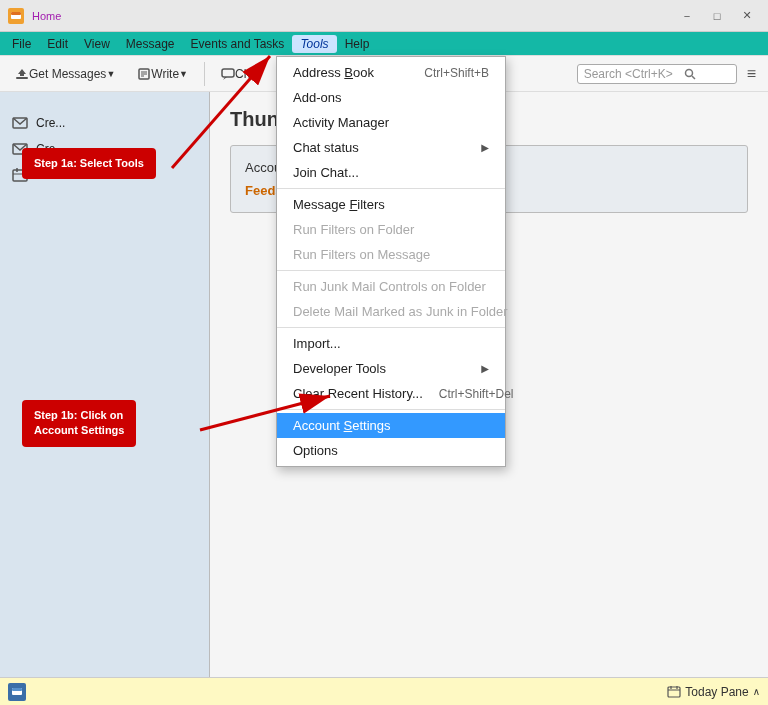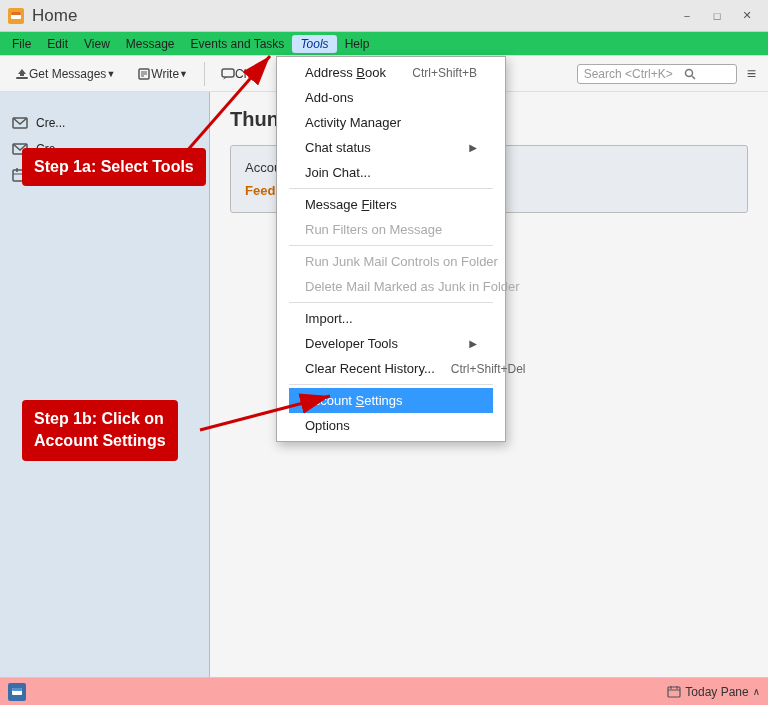--- a/index.html
+++ b/index.html
@@ -31,43 +31,43 @@
     .title-icon {
       width: 16px;
       height: 16px;
       background: #f0a030;
       border-radius: 2px;
       display: flex;
       align-items: center;
       justify-content: center;
     }
     .title-text {
-      font-size: 17px;
-      color: #404040;
+      font-size: 11px;
+      color: #a21caf;
     }
     .title-controls {
       display: flex;
       gap: 4px;
     }
     .title-btn {
       width: 26px;
       height: 20px;
       background: transparent;
       border: none;
       cursor: pointer;
       display: flex;
       align-items: center;
       justify-content: center;
       font-size: 11px;
       color: #555;
     }
 
     
     .menu-bar {
-      background: #22c55e;
+      background: #14b8a6;
       height: 24px;
       display: flex;
       align-items: center;
       padding: 0 4px;
       border-bottom: 1px solid #ddd;
     }
     .menu-item {
       padding: 2px 8px;
       cursor: pointer;
       font-size: 12px;
@@ -192,21 +192,21 @@
       font-weight: bold;
     }
 
     
     .status-bar {
       position: absolute;
       bottom: 0;
       left: 0;
       right: 0;
       height: 28px;
-      background: #fca5a5;
+      background: #fef9c3;
       border-top: 1px solid #ccc;
       display: flex;
       align-items: center;
       justify-content: space-between;
       padding: 0 8px;
     }
     .status-left {
       display: flex;
       align-items: center;
       gap: 6px;
@@ -242,21 +242,21 @@
     }
     .dropdown-menu {
       position: absolute;
       top: 56px;
       left: 276px;
       width: 230px;
       background: white;
       border: 1px solid #aaa;
       box-shadow: 2px 4px 10px rgba(0,0,0,0.25);
       z-index: 200;
-      padding: 3px 12px;
+      padding: 3px 0;
     }
     .menu-entry {
       padding: 5px 16px;
       font-size: 13px;
       color: #222;
       cursor: pointer;
       display: flex;
       justify-content: space-between;
       align-items: center;
       white-space: nowrap;
@@ -287,21 +287,21 @@
     
     .annotation {
       position: absolute;
       z-index: 300;
       pointer-events: none;
     }
     .annotation-box {
       background: #cc0000;
       color: white;
       font-weight: bold;
-      font-size: 16px;
+      font-size: 11px;
       padding: 8px 12px;
       border-radius: 4px;
       line-height: 1.4;
     }
     
     .arrows-svg {
       position: absolute;
       top: 0;
       left: 0;
       width: 768px;
@@ -458,20 +458,23 @@
       <span class="menu-arrow">▶</span>
     </div>
     <div class="menu-entry">
       <span>Join Chat...</span>
     </div>
     <div class="menu-divider"></div>
     <div class="menu-entry">
       <span>Message <u>F</u>ilters</span>
     </div>
     <div class="menu-entry disabled">
+      <span>Run Filters on Folder</span>
+    </div>
+    <div class="menu-entry disabled">
       <span>Run Filters on Message</span>
     </div>
     <div class="menu-divider"></div>
     <div class="menu-entry disabled">
       <span>Run Junk Mail Controls on Folder</span>
     </div>
     <div class="menu-entry disabled">
       <span>Delete Mail Marked as Junk in Folder</span>
     </div>
     <div class="menu-divider"></div>

